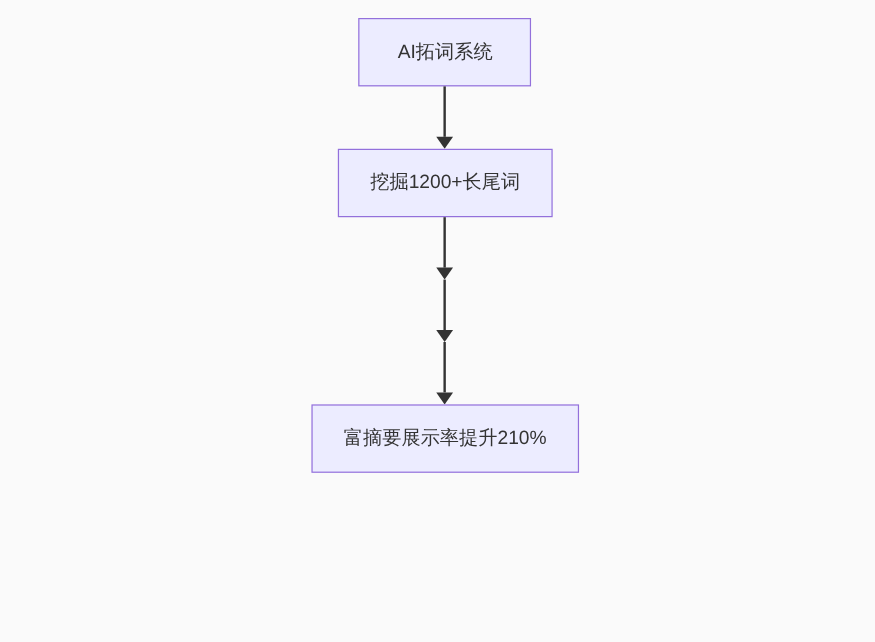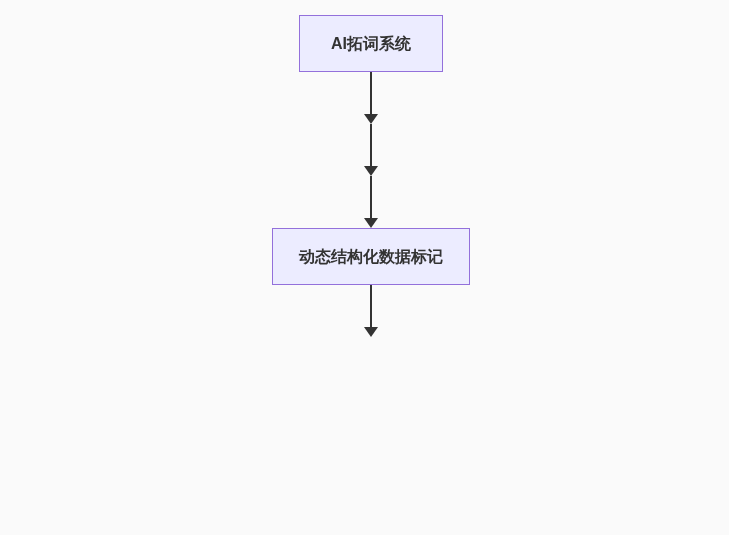--- a/index.html
+++ b/index.html
@@ -10,21 +10,20 @@
     width: 729px;
     height: 535px;
     background: #fafafa;
     font-family: "Liberation Sans", "DejaVu Sans", sans-serif;
     overflow: hidden;
   }
   .canvas {
     position: relative;
     width: 729px;
     height: 535px;
-    font-weight: bold;
   }
   .flow {
     position: absolute;
     left: 371px;
     top: 15px;
     transform: translateX(-50%);
     display: flex;
     flex-direction: column;
     align-items: center;
   }
@@ -70,36 +69,39 @@
 
     <div class="node">
       <span>AI拓词系统</span>
     </div>
 
     <div class="arrow">
       <div class="line"></div>
       <div class="head"></div>
     </div>
 
+    <div class="node">
+      <span>挖掘1200+长尾词</span>
+    </div>
+
+    <div class="arrow">
+      <div class="line"></div>
+      <div class="head"></div>
+    </div>
+
 
     <div class="arrow">
       <div class="line"></div>
       <div class="head"></div>
     </div>
 
 
     <div class="arrow">
       <div class="line"></div>
       <div class="head"></div>
     </div>
 
     <div class="node">
-      <span>动态结构化数据标记</span>
+      <span>富摘要展示率提升210%</span>
     </div>
-
-    <div class="arrow">
-      <div class="line"></div>
-      <div class="head"></div>
-    </div>
-
 
   </div>
 </div>
 
 </body></html>

